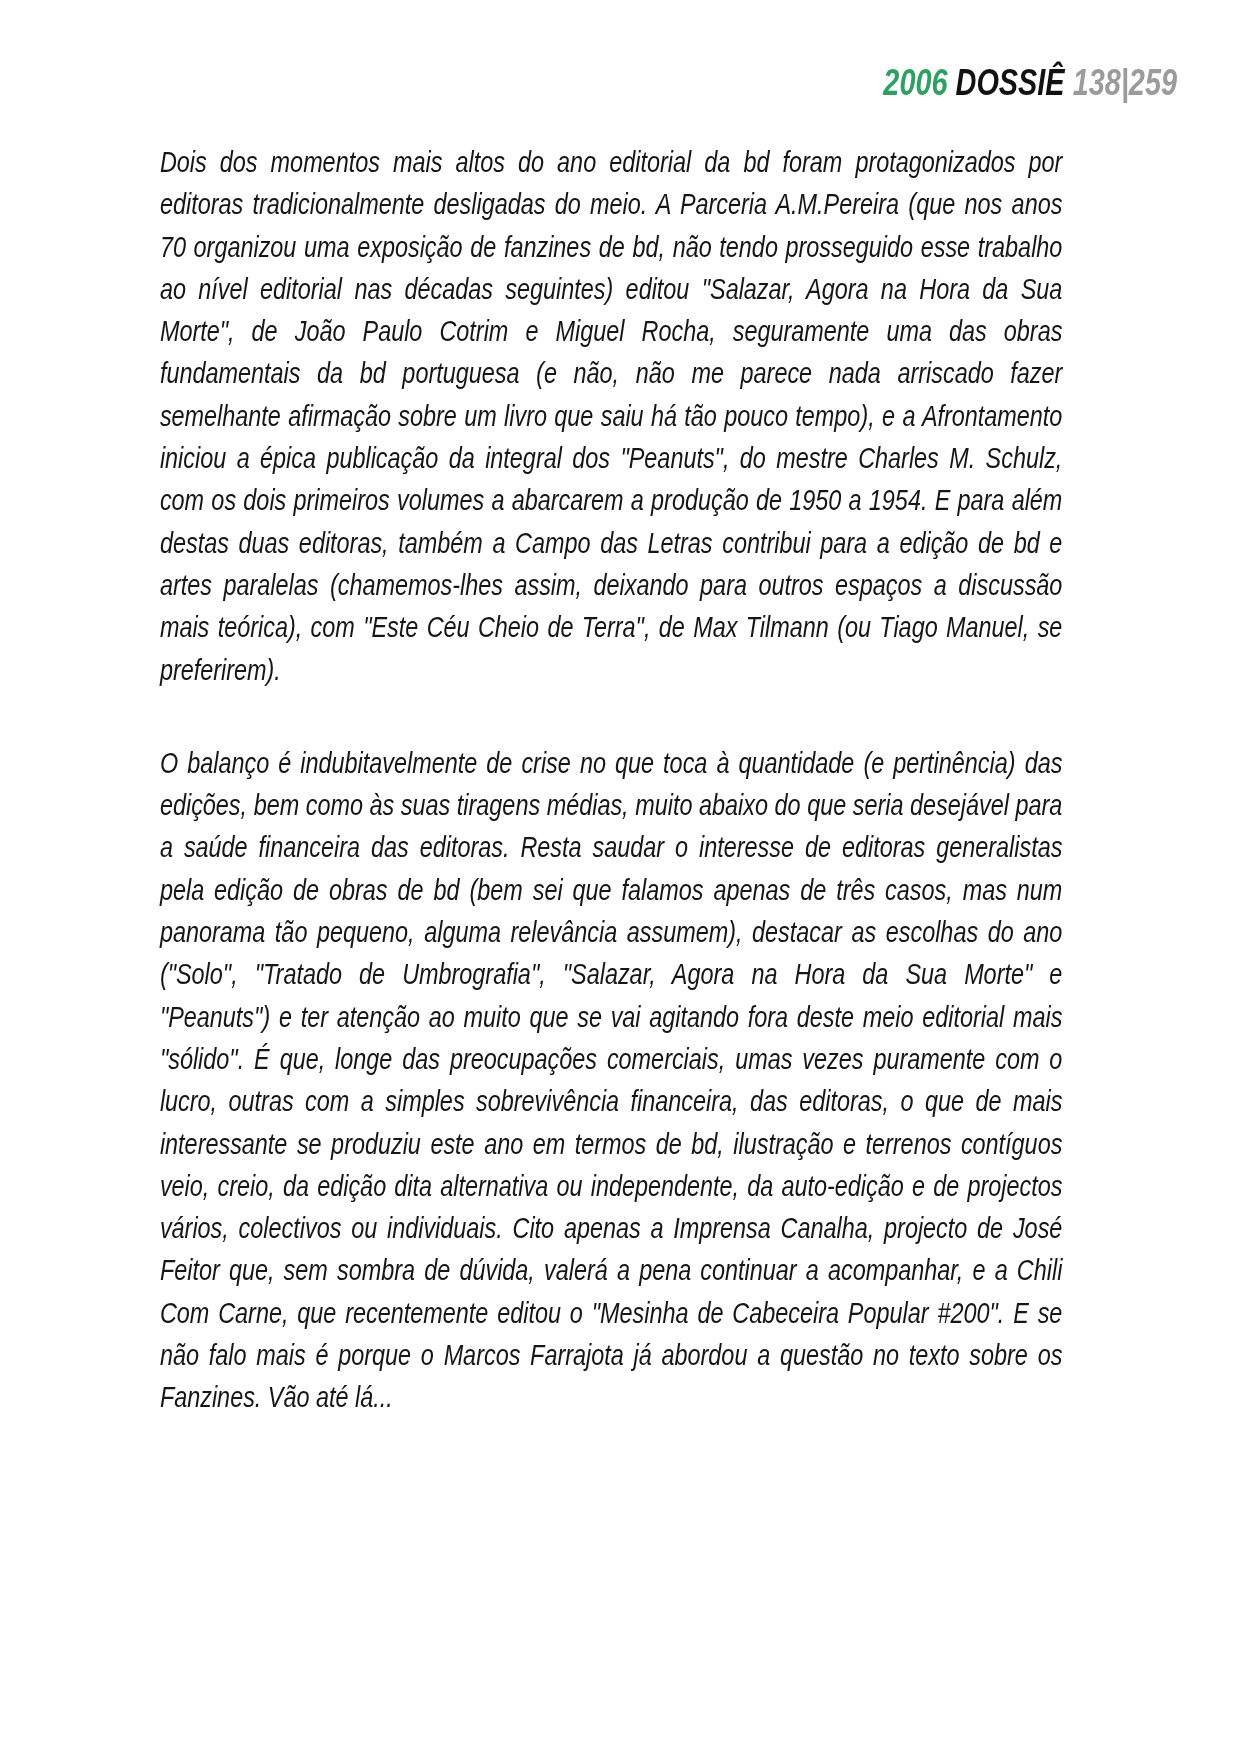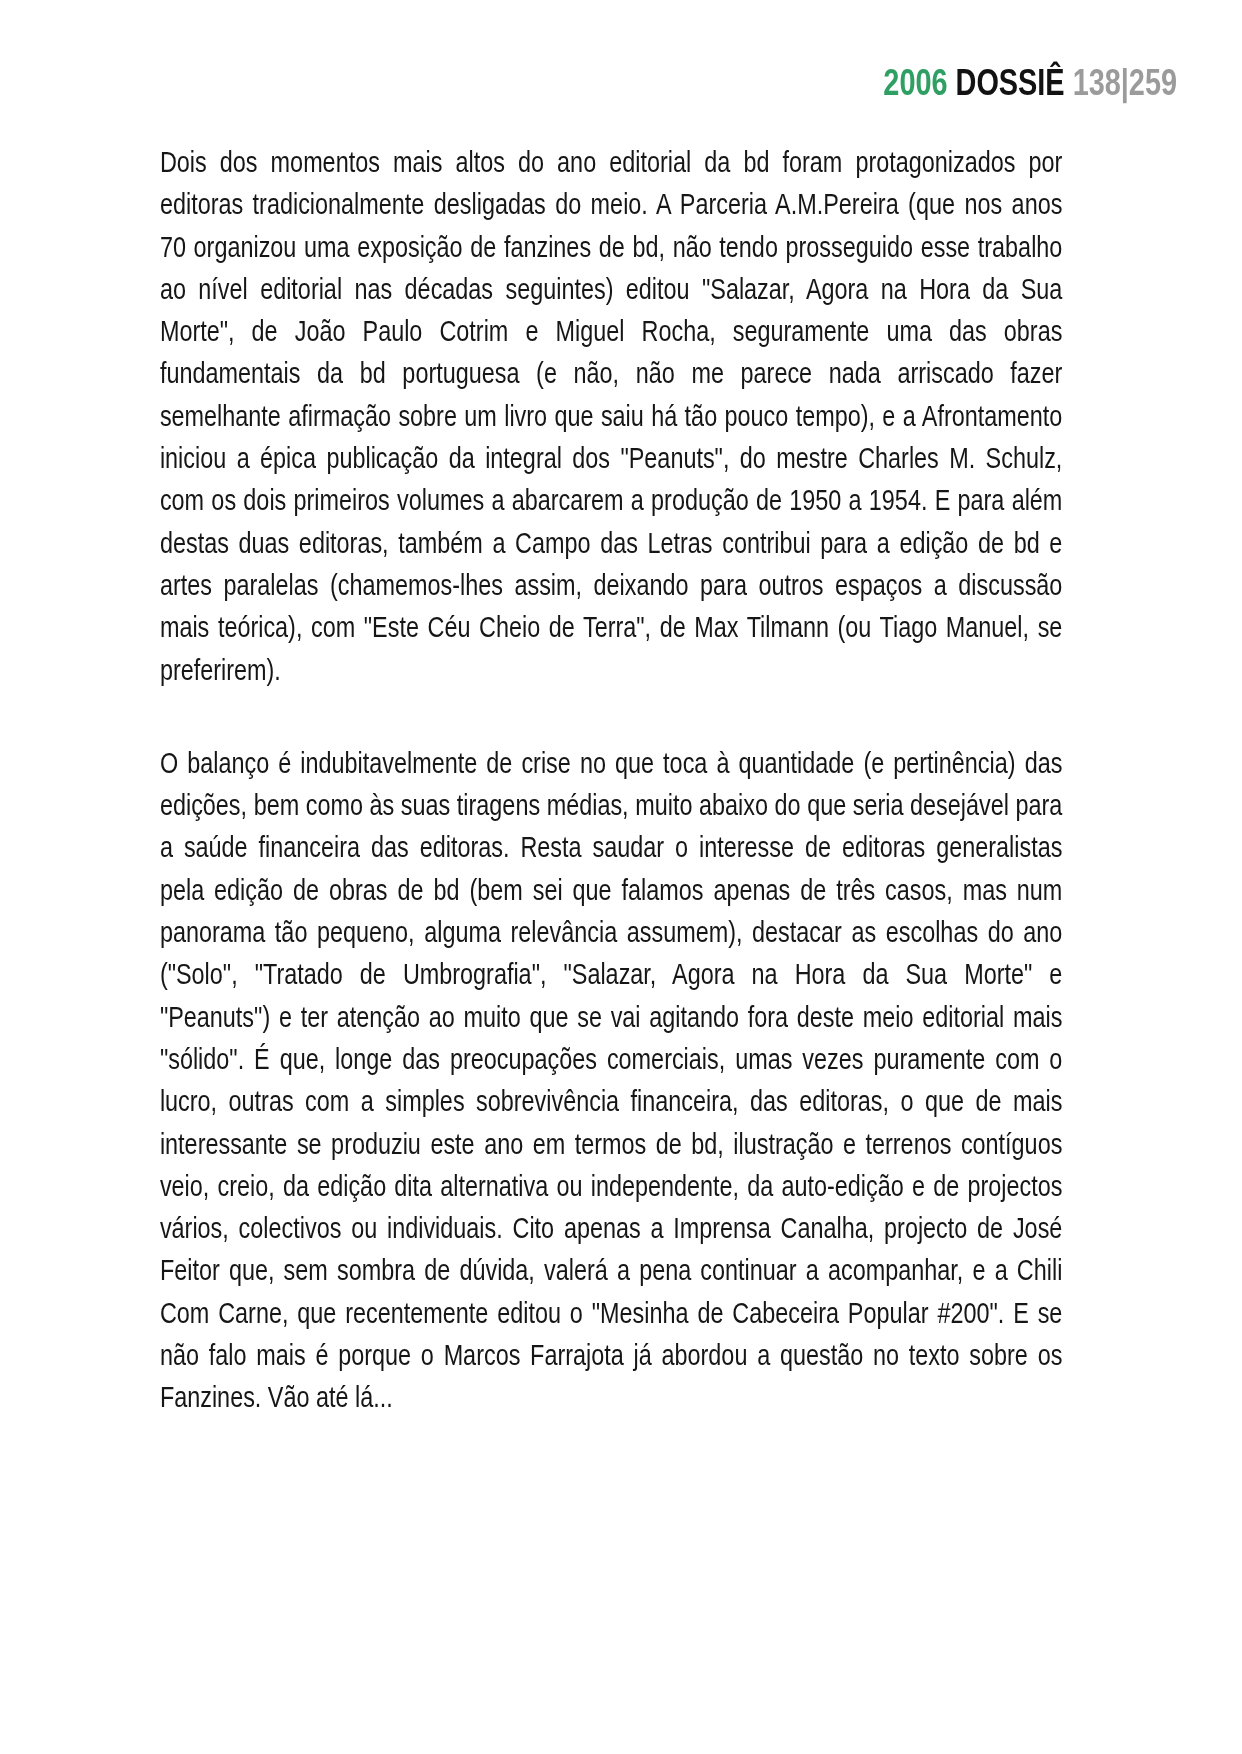--- a/index.html
+++ b/index.html
@@ -11,20 +11,21 @@
     width: 1242px;
     height: 1754px;
     overflow: hidden;
   }
   .page {
     position: relative;
     width: 1242px;
     height: 1335px;
     background: #ffffff;
     font-family: "Liberation Sans", "DejaVu Sans", sans-serif;
+    font-style: italic;
   }
   
   .scale-wrap {
     position: absolute;
     top: 0;
     left: 0;
     width: 1592px;
     height: 1754px;
     transform: scaleX(0.78);
     transform-origin: 0 0;

